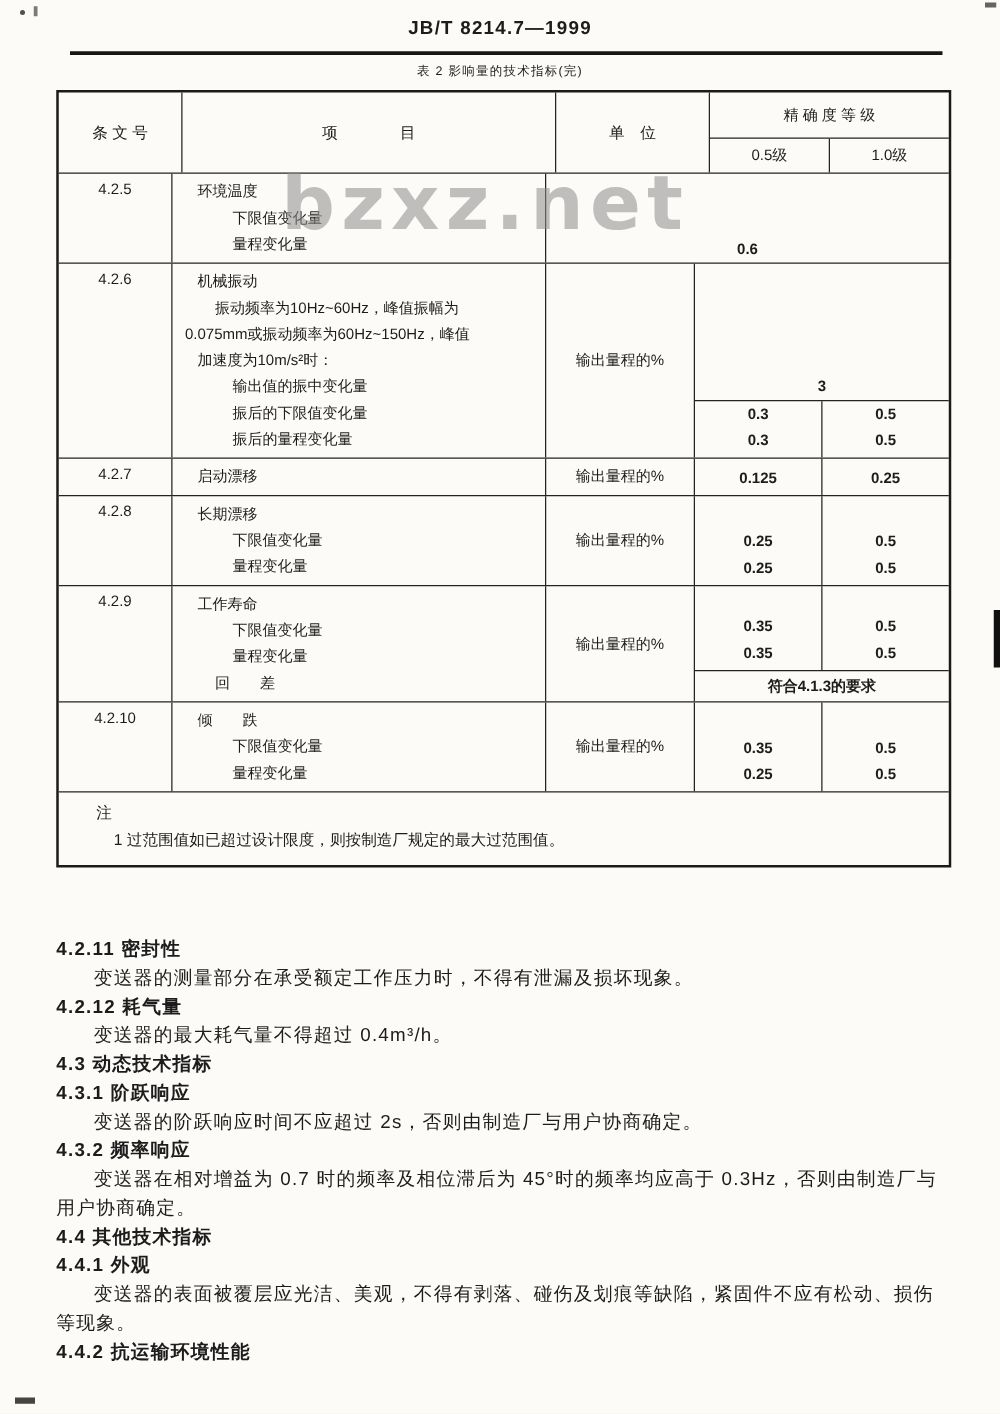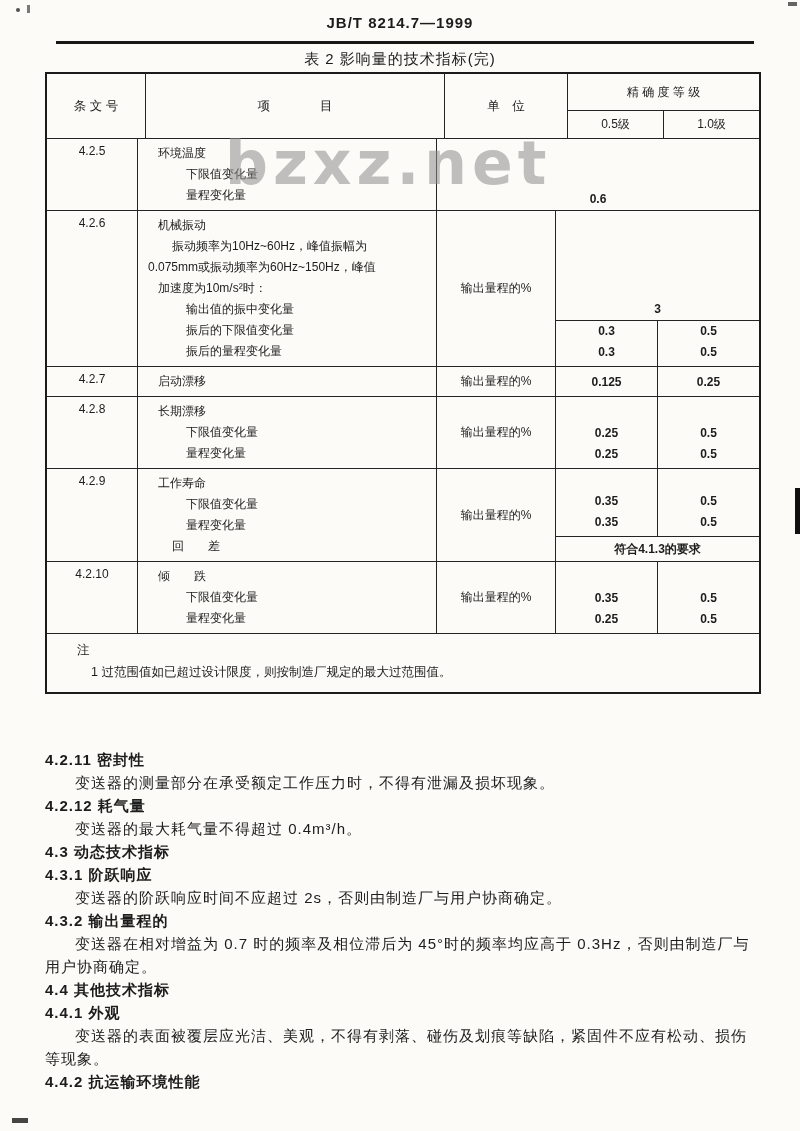--- a/index.html
+++ b/index.html
@@ -2,21 +2,21 @@
 <html><head>
 <meta charset="utf-8">
 <style>
   html,body{margin:0;padding:0;width:800px;height:1131px;overflow:hidden;}
   body{background:#e9e7e2;font-family:"Liberation Sans","DejaVu Sans",sans-serif;color:#1c1c1c;}
   .page{position:absolute;inset:0;width:800px;height:1131px;background:#fcfbf7;}
 
   .doc-header{position:absolute;top:14px;left:0;width:100%;text-align:center;
     font-size:15px;font-weight:600;letter-spacing:1px;}
   .head-rule{position:absolute;top:41px;left:56px;width:698px;height:3px;background:#171717;}
-  .caption{position:absolute;top:50px;left:0;width:100%;text-align:center;font-size:15px;letter-spacing:1px;}
+  .caption{position:absolute;top:50px;left:0;width:100%;text-align:center;font-size:10px;letter-spacing:1px;}
 
   .wm{position:absolute;top:128px;left:225px;font-size:60px;font-weight:700;
     color:rgba(140,140,140,0.55);letter-spacing:5px;z-index:6;pointer-events:none;
     font-family:"DejaVu Sans",sans-serif;}
 
   
   .spec-table{position:absolute;top:72px;left:45px;width:712px;border:2px solid #1b1b1b;
     background:transparent;font-size:12px;}
   .row{display:flex;border-top:1.5px solid #242424;}
   .row.first{border-top:none;}
@@ -232,21 +232,21 @@
   </div>
 
   <div class="body-text">
     <div class="bl-h">4.2.11  密封性</div>
     <div class="bl-p">变送器的测量部分在承受额定工作压力时，不得有泄漏及损坏现象。</div>
     <div class="bl-h">4.2.12  耗气量</div>
     <div class="bl-p">变送器的最大耗气量不得超过 0.4m³/h。</div>
     <div class="bl-h">4.3  动态技术指标</div>
     <div class="bl-h">4.3.1  阶跃响应</div>
     <div class="bl-p">变送器的阶跃响应时间不应超过 2s，否则由制造厂与用户协商确定。</div>
-    <div class="bl-h">4.3.2  输出量程的</div>
+    <div class="bl-h">4.3.2  频率响应</div>
     <div class="bl-p">变送器在相对增益为 0.7 时的频率及相位滞后为 45°时的频率均应高于 0.3Hz，否则由制造厂与用户协商确定。</div>
     <div class="bl-h">4.4  其他技术指标</div>
     <div class="bl-h">4.4.1  外观</div>
     <div class="bl-p">变送器的表面被覆层应光洁、美观，不得有剥落、碰伤及划痕等缺陷，紧固件不应有松动、损伤等现象。</div>
     <div class="bl-h">4.4.2  抗运输环境性能</div>
   </div>
 
   <div class="spk spk-a"></div>
   <div class="spk spk-b"></div>
   <div class="spk spk-c"></div>

